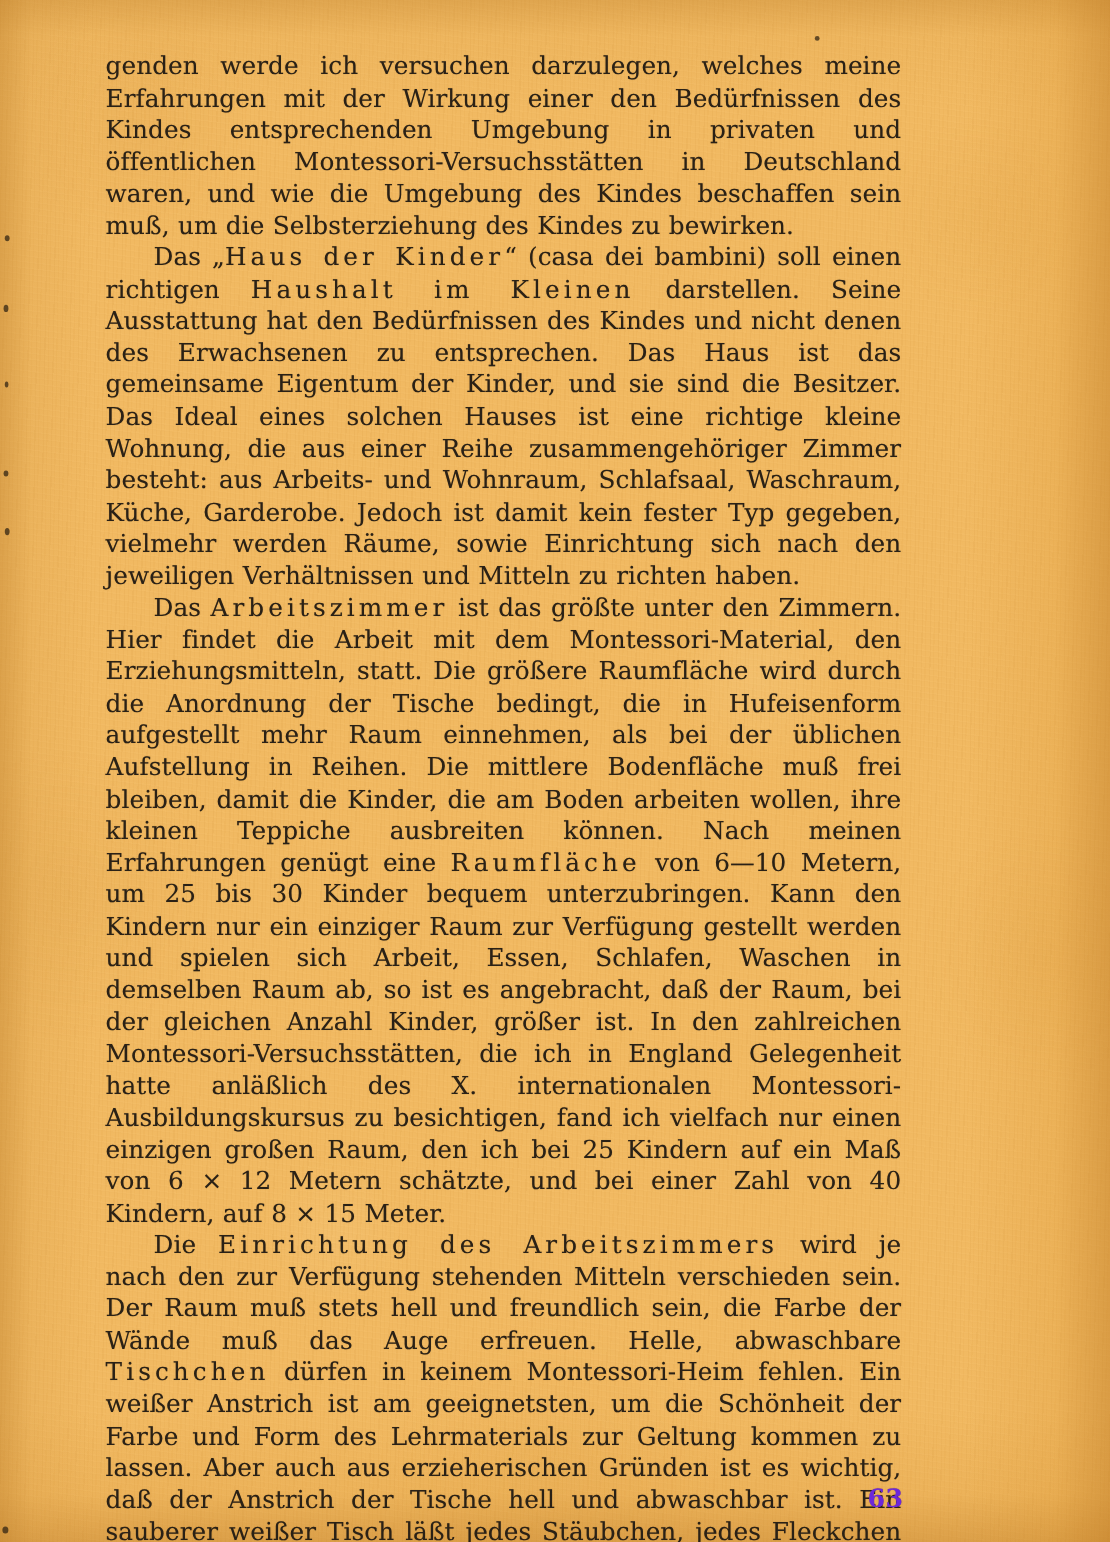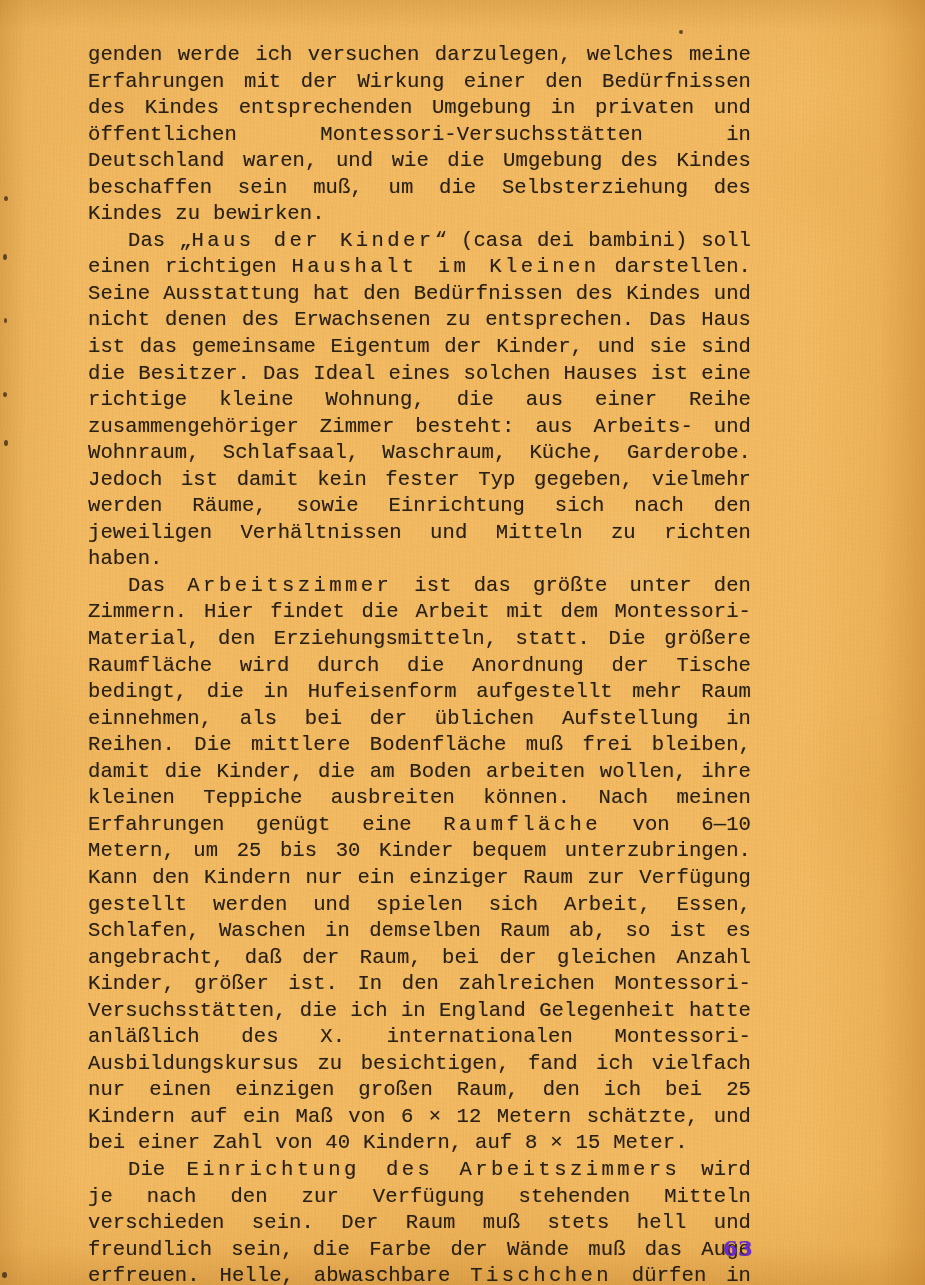--- a/index.html
+++ b/index.html
@@ -116,21 +116,20 @@
     word-spacing: 0.4px;
   }
 
   .para {
     margin: 0;
     text-indent: 40px;
     text-align: justify;
     text-align-last: left;
     
     text-shadow: 0 0 0.7px rgba(60, 44, 22, 0.42);
-    font-family: Liberation Mono, monospace;
   }
 
   .para.first { text-indent: 0; }
 
   
   .sp {
     letter-spacing: 3.4px;
     word-spacing: 2.2px;
   }
 

